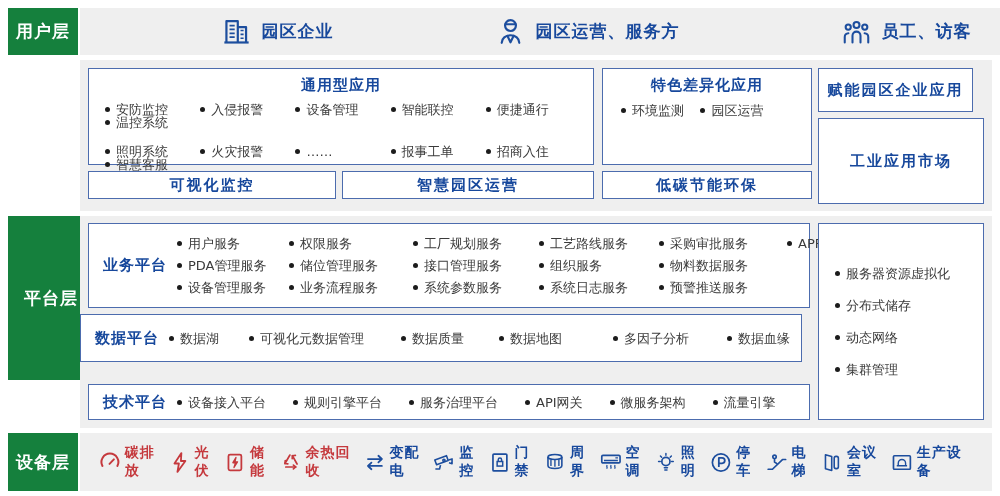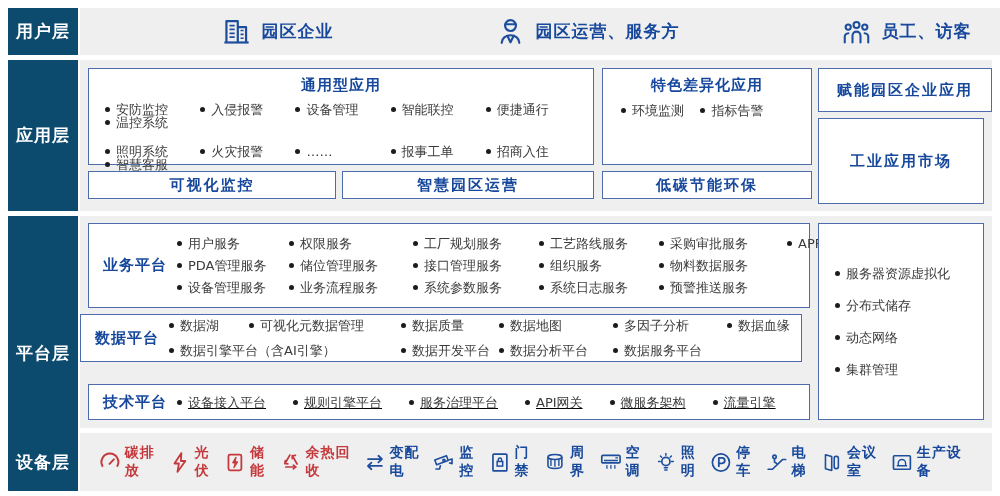--- a/index.html
+++ b/index.html
@@ -1,19 +1,19 @@
 <!DOCTYPE html>
 <html><head>
 <meta charset="utf-8">
 <style>
   html,body{margin:0;padding:0;background:#ffffff;font-family:"DejaVu Sans","Liberation Sans",sans-serif;}
   .stage{position:relative;width:1000px;height:496px;background:#ffffff;overflow:hidden;}
 
   
-  .label-box{position:absolute;left:8px;width:70px;background:#0c4a6e;color:#ffffff;
+  .label-box{position:absolute;left:8px;width:70px;background:#15803d;color:#ffffff;
     display:flex;align-items:center;justify-content:center;font-weight:bold;font-size:17px;letter-spacing:1px;}
 
   
   .band{position:absolute;left:80px;width:912px;background:#efefef;}
 
   
   .user-band{display:flex;align-items:center;justify-content:space-around;padding:0 60px;}
   .user-item{display:flex;align-items:center;gap:10px;}
   .user-icon{width:31px;height:31px;color:#1d4e9e;}
   .user-label{color:#17489c;font-weight:bold;font-size:17px;letter-spacing:1px;}
@@ -36,21 +36,21 @@
 
   .hbox{display:flex;}
   .hbox-title{flex:none;display:flex;align-items:center;justify-content:center;
     color:#17489c;font-weight:bold;font-size:15px;letter-spacing:1px;padding:0 10px 0 14px;}
   .hbox-rows{flex:1;min-width:0;}
   .business-rows{gap:9px;padding-right:10px;}
   .grid6b{display:grid;grid-template-columns:112px 124px 126px 120px 128px 1fr;}
   .data-rows{gap:12px;padding-right:6px;}
   .grid6d{display:grid;grid-template-columns:80px 152px 98px 114px 114px 1fr;}
   .data-rows .brow:nth-child(2) .bullet-item:first-child{grid-column:1 / span 2;}
-  .tech-rows{gap:0;text-decoration:underline;}
+  .tech-rows{gap:0;}
   .rowflex{display:flex;gap:27px;}
 
   .infra-list{display:flex;flex-direction:column;justify-content:center;gap:19px;padding-left:16px;height:100%;box-sizing:border-box;}
 
   
   .dev-row{display:flex;align-items:center;justify-content:space-between;height:100%;padding:0 18px;}
   .dev-item{display:flex;flex-direction:row;align-items:center;gap:3px;}
   .dev-icon{width:25px;height:25px;}
   .dev-label{font-weight:bold;font-size:14px;letter-spacing:1px;}
   .dev-item.red{color:#c5393d;}
@@ -176,21 +176,20 @@
           <circle cx="12" cy="7" r="2.3"></circle>
           <path d="M8.9 20.5 v-5.3 a3.1 3.1 0 0 1 6.2 0 v5.3"></path>
           <circle cx="18.4" cy="8.6" r="2"></circle>
           <path d="M21.1 20.5 V16.2 a2.9 2.9 0 0 0 -2.8 -2.9"></path>
         </g>
       </svg>
       <span class="user-label">员工、访客</span>
     </div>
   </div>
 
-  <div class="label-box" style="top:60px;height:151px;">应用层</div>
   <div class="band" style="top:60px;height:151px;">
     <div class="wbox" style="left:8px;top:8px;width:506px;height:97px;">
       <div class="box-title">通用型应用</div>
       <div class="rows-wrap general-rows" data-rows="app_layer.general_apps.rows">
           <div class="brow grid6">
             <span class="bullet-item">
               <span class="dot"></span>
               <span>安防监控</span>
             </span>
             <span class="bullet-item">
@@ -245,33 +244,33 @@
     <div class="wbox" style="left:522px;top:8px;width:210px;height:97px;">
       <div class="box-title">特色差异化应用</div>
       <div class="rows-wrap featured-rows" data-rows="app_layer.featured_apps.rows">
           <div class="brow grid2">
             <span class="bullet-item">
               <span class="dot"></span>
               <span>环境监测</span>
             </span>
             <span class="bullet-item">
               <span class="dot"></span>
-              <span>指标告警</span>
-            </span>
-          </div>
-        </div>
-    </div>
-    <div class="wbox banner" style="left:738px;top:8px;width:174px;height:44px;">赋能园区企业应用</div>
+              <span>园区运营</span>
+            </span>
+          </div>
+        </div>
+    </div>
+    <div class="wbox banner" style="left:738px;top:8px;width:155px;height:44px;">赋能园区企业应用</div>
     <div class="wbox banner" style="left:738px;top:58px;width:166px;height:86px;">工业应用市场</div>
     <div class="wbox banner" style="left:8px;top:111px;width:248px;height:28px;">可视化监控</div>
     <div class="wbox banner" style="left:262px;top:111px;width:252px;height:28px;">智慧园区运营</div>
     <div class="wbox banner" style="left:522px;top:111px;width:210px;height:28px;">低碳节能环保</div>
   </div>
 
-  <div class="label-box" style="top:216px;height:274px;">平台层</div>
+  <div class="label-box" style="top:216px;height:164px;padding-left:8px;">平台层</div>
   <div class="band" style="top:216px;height:212px;">
     <div class="wbox hbox" style="left:8px;top:7px;width:722px;height:85px;">
       <div class="hbox-title">业务平台</div>
       <div class="hbox-rows rows-wrap business-rows" data-rows="platform_layer.business.rows">
           <div class="brow grid6b">
             <span class="bullet-item">
               <span class="dot"></span>
               <span>用户服务</span>
             </span>
             <span class="bullet-item">
@@ -361,38 +360,20 @@
               <span class="dot"></span>
               <span>数据地图</span>
             </span>
             <span class="bullet-item">
               <span class="dot"></span>
               <span>多因子分析</span>
             </span>
             <span class="bullet-item">
               <span class="dot"></span>
               <span>数据血缘</span>
-            </span>
-          </div>
-          <div class="brow grid6d">
-            <span class="bullet-item">
-              <span class="dot"></span>
-              <span>数据引擎平台（含AI引擎）</span>
-            </span>
-            <span class="bullet-item">
-              <span class="dot"></span>
-              <span>数据开发平台</span>
-            </span>
-            <span class="bullet-item">
-              <span class="dot"></span>
-              <span>数据分析平台</span>
-            </span>
-            <span class="bullet-item">
-              <span class="dot"></span>
-              <span>数据服务平台</span>
             </span>
           </div>
         </div>
     </div>
     <div class="wbox hbox" style="left:8px;top:168px;width:722px;height:36px;">
       <div class="hbox-title">技术平台</div>
       <div class="hbox-rows rows-wrap tech-rows" data-rows="platform_layer.tech.rows">
           <div class="brow rowflex">
             <span class="bullet-item">
               <span class="dot"></span>

